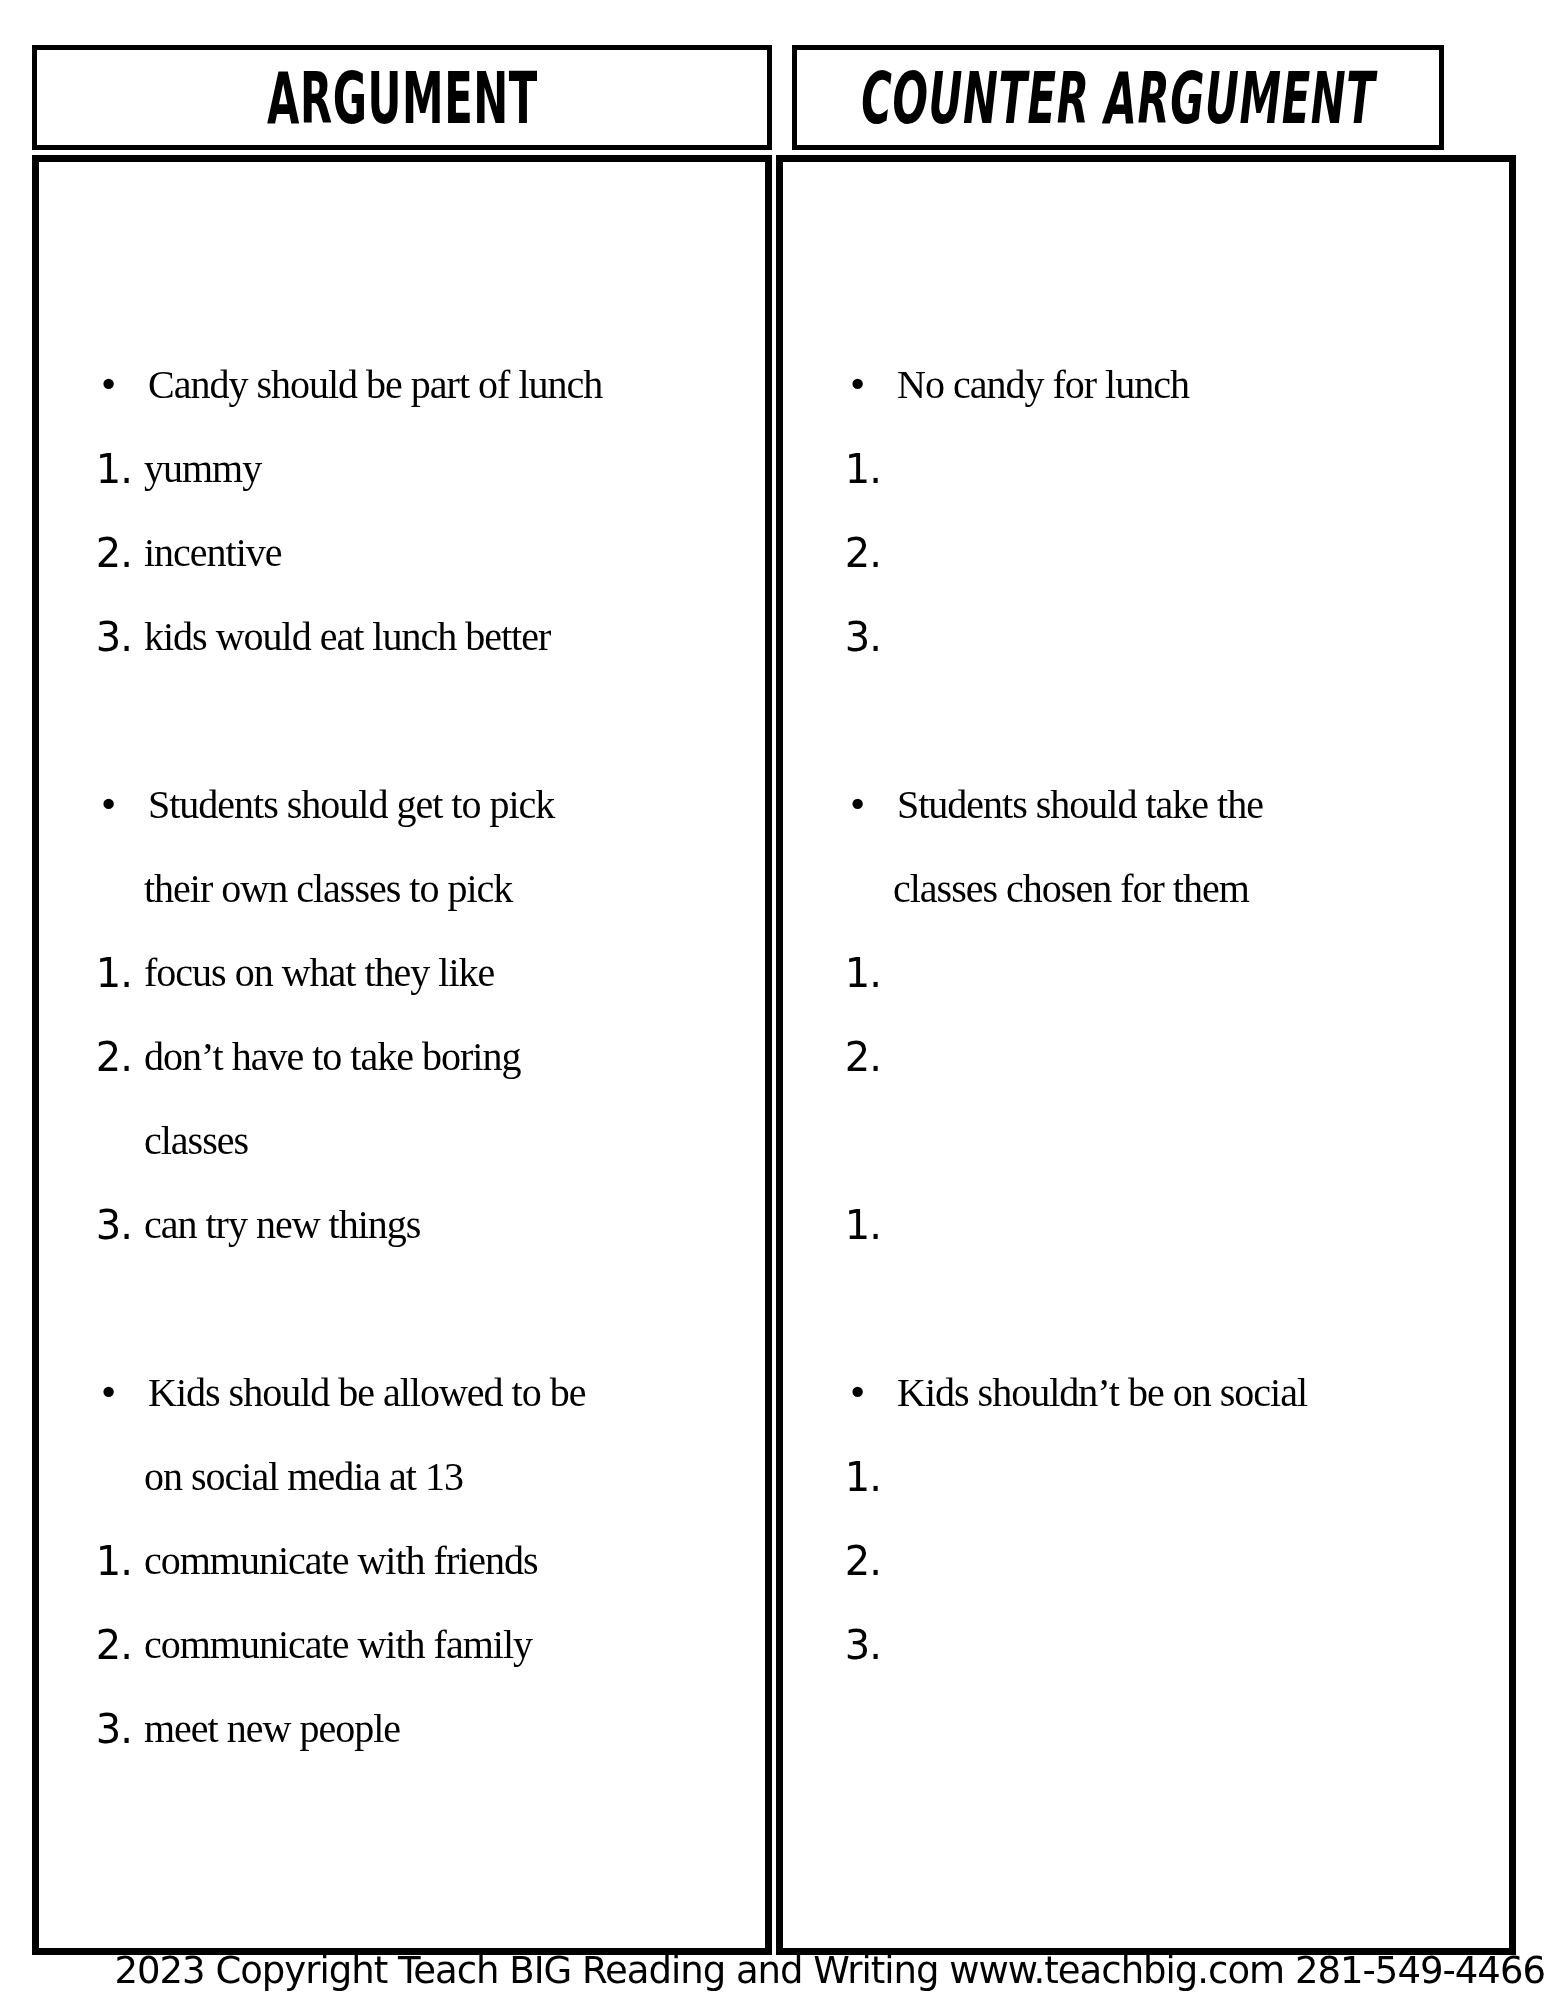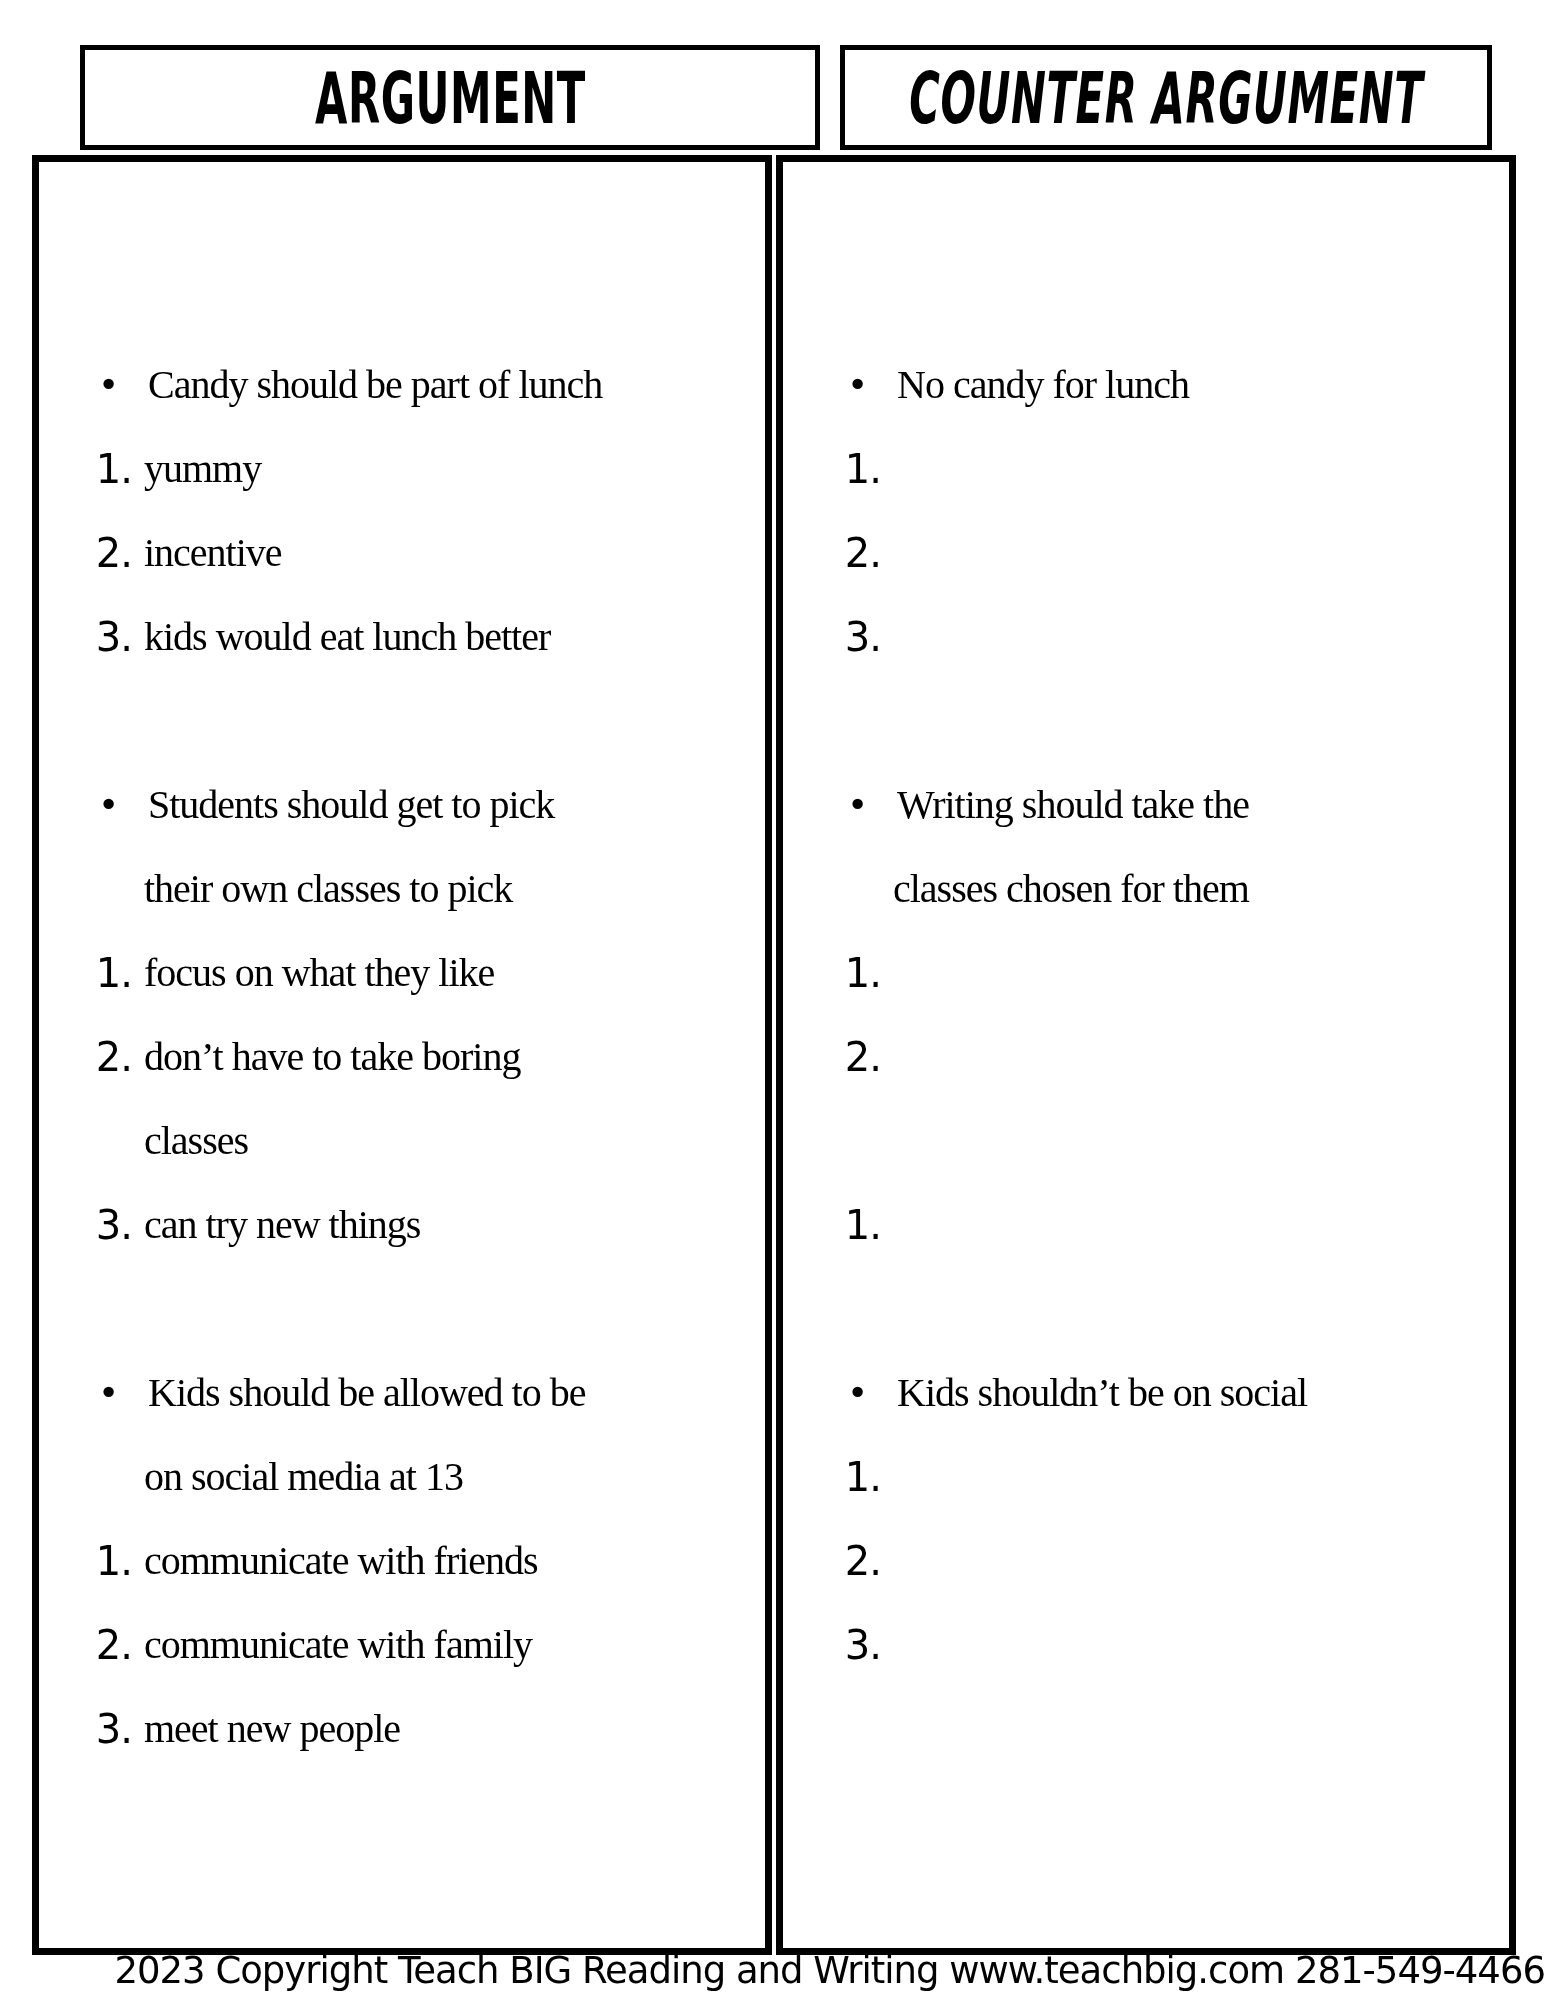--- a/index.html
+++ b/index.html
@@ -4,21 +4,21 @@
 <style>
   html,body { margin:0; padding:0; background:#e8e8e8; }
   .page {
     position:relative; width:1545px; height:2000px; background:#ffffff;
     font-family:"DejaVu Sans", sans-serif; color:#000000; overflow:hidden;
   }
   
   .hbox {
     position:absolute; top:45px; height:105px; box-sizing:border-box;
     border:5px solid #000; background:#fff;
-    display:flex; align-items:center; justify-content:center;margin-left:48px;
+    display:flex; align-items:center; justify-content:center;
   }
   .hbox.hleft  { left:32px;  width:740px; }
   .hbox.hright { left:792px; width:652px;font-style:italic; }
   .htext {
     font-size:72px; font-weight:bold; white-space:nowrap;
     letter-spacing:1px; transform:scaleX(0.58); transform-origin:center;
   }
   
   .mbox {
     position:absolute; top:155px; height:1800px; box-sizing:border-box;
@@ -148,21 +148,21 @@
         </div>
         <div class="row">
           <span class="mk">3.</span>
           <span class="tx"></span>
         </div>
       </div>
 
       <div class="section">
         <div class="row">
           <span class="mk b">•</span>
-          <span class="tx">Writing should take the</span>
+          <span class="tx">Students should take the</span>
         </div>
         <div class="row">
           <span class="mk"></span>
           <span class="tx">classes chosen for them</span>
         </div>
         <div class="row">
           <span class="mk">1.</span>
           <span class="tx"></span>
         </div>
         <div class="row">

